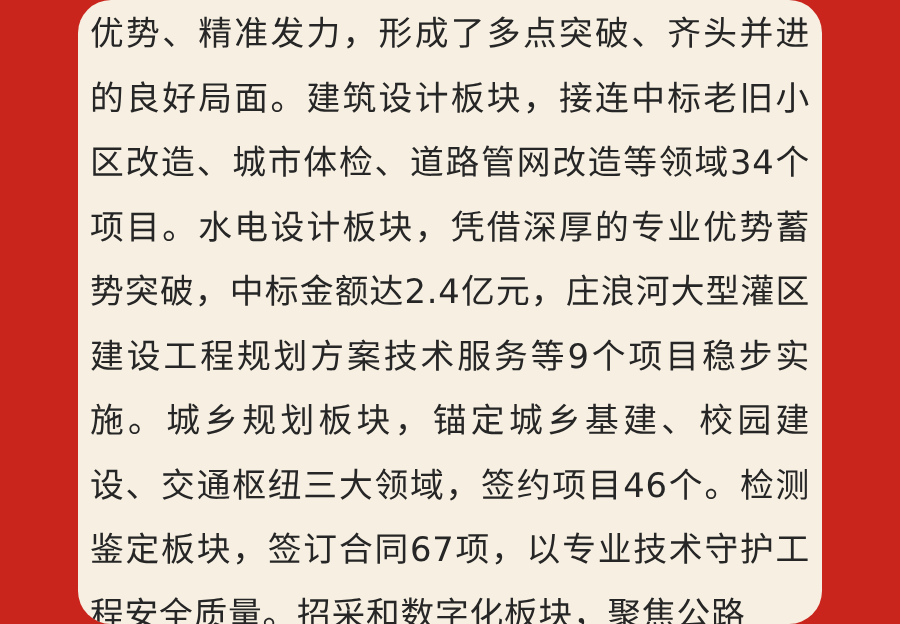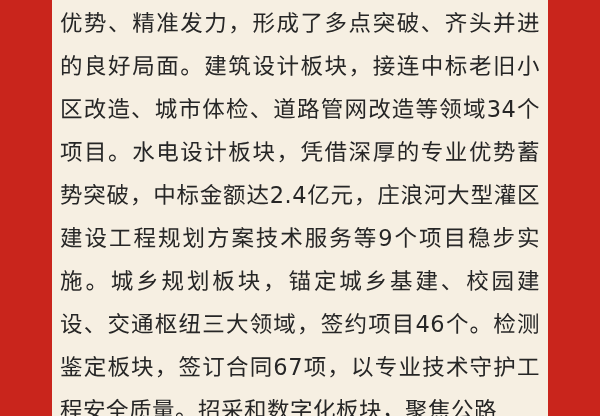--- a/index.html
+++ b/index.html
@@ -32,20 +32,21 @@
   .edge-right { right: 0; }
 
   .paper {
     position: absolute;
     left: 52px;
     right: 52px;
     top: 0;
     bottom: 0;
     background: #f6efe2;
     overflow: hidden;
+    border-radius: 22px;
   }
   .paper-inner {
     padding: 0 8px;
     box-sizing: border-box;
     width: 100%;
   }
   .body-text {
     font-family: "DejaVu Sans", "Liberation Sans", sans-serif;
     font-size: 22.5px;
     line-height: 43px;

